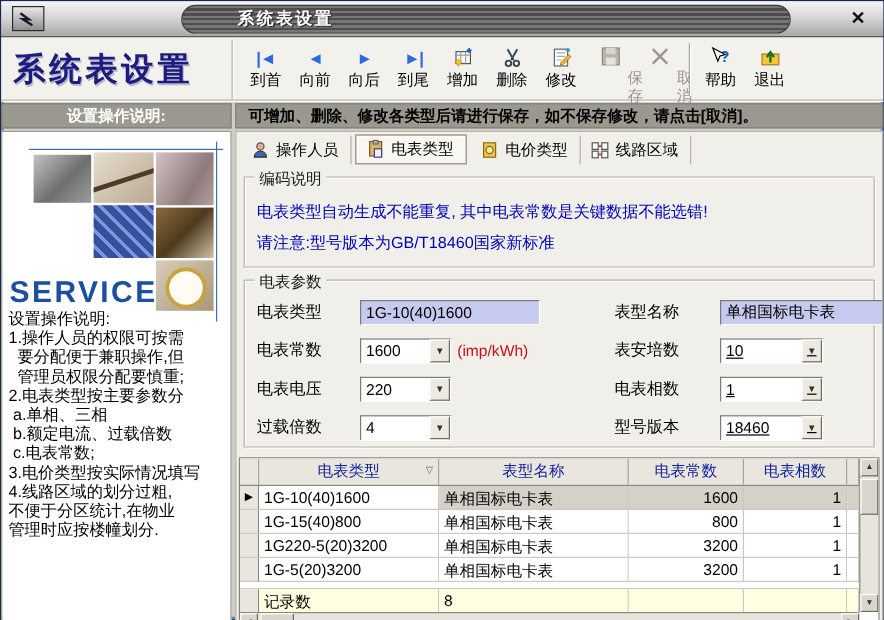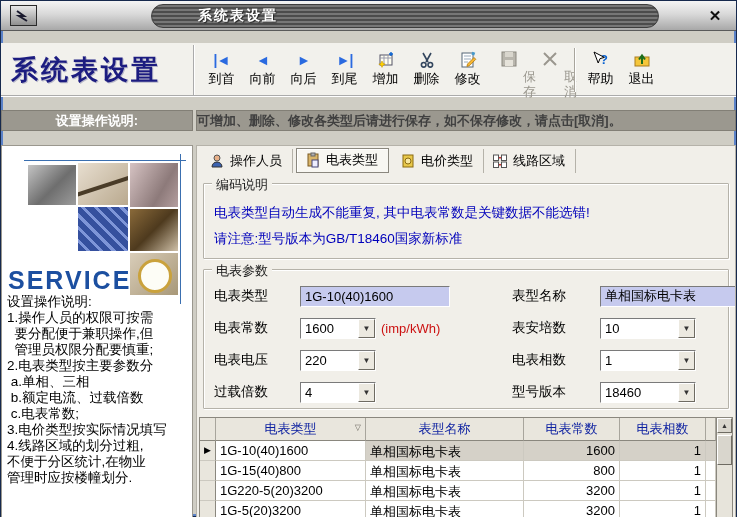--- a/index.html
+++ b/index.html
@@ -5,21 +5,21 @@
   :root{
     --accent-navy:#1c1c80; --note-blue:#0000bb; --alert-red:#cc1111;
     --input-bg:#c6caee; --footer-yellow:#ffffe1; --header-text:#0b1fa0;
     --service-blue:#1c4fa0;
   }
   *{box-sizing:border-box; margin:0; padding:0;}
   html,body{width:737px;height:517px;overflow:hidden;background:#cfcdc4;
     font-family:"Liberation Sans",sans-serif;}
   .window{position:relative;width:737px;height:517px;border:1px solid #16294d;
     background:#cfcdc4;display:flex;flex-direction:column;
-    box-shadow:inset 0 0 0 2px #5b82c8;gap:12px;}
+    box-shadow:inset 0 0 0 2px #5b82c8;}
   
   .titlebar{position:relative;height:30px;flex:0 0 30px;
     background:linear-gradient(180deg,#f4f4f4 0%,#d9d9d9 45%,#a8a8a8 100%);
     border-bottom:1px solid #5a5a5a;}
   .app-icon{position:absolute;left:9px;top:4px;width:27px;height:21px;
     background:linear-gradient(180deg,#e8e8e8,#8f8f8f);border:1px solid #2a2a2a;
     display:flex;align-items:center;justify-content:center;}
   .title-pill{position:absolute;left:150px;top:3px;width:508px;height:24px;
     border-radius:13px;border:1px solid #3d3d3d;
     background:repeating-linear-gradient(180deg,#777 0 2px,#4c4c4c 2px 4px);
@@ -43,22 +43,22 @@
   .tico.nav{color:#2a6ae0;font-weight:bold;font-size:14px;letter-spacing:-1px;}
   .tlabel{font-size:13px;color:#000;line-height:15px;}
   .tbtn.disabled .tlabel{color:#9a978e;margin-left:42px;}
   .tsep{width:2px;height:44px;border-left:1px solid #a8a59c;border-right:1px solid #fff;
     margin:0 4px;}
   
   .subheaders{flex:0 0 21px;display:flex;gap:3px;margin-top:1px;}
   .side-header{width:192px;flex:0 0 192px;background:#9b988f;color:#fff;
     font-size:13px;font-weight:bold;display:flex;align-items:center;
     justify-content:center;border:1px solid #827f76;}
-  .hint-bar{flex:1;background:#9b988f;color:#404040;font-size:13px;font-weight:bold;
-    display:flex;align-items:center;border:1px solid #827f76;}
+  .hint-bar{flex:1;background:#9b988f;color:#000000;font-size:13px;font-weight:bold;
+    display:flex;align-items:center;padding-left:10px;border:1px solid #827f76;}
   
   .body{flex:1;display:flex;gap:3px;margin-top:2px;}
   .sidebar{width:192px;flex:0 0 192px;background:#fff;position:relative;
     border:1px solid #9a978e;overflow:hidden;}
   .collage{position:absolute;left:0;top:4px;width:190px;height:160px;}
   .c-hline{position:absolute;left:22px;top:10px;width:162px;height:0;
     border-top:1px solid #3a6fb0;}
   .c-vline{position:absolute;left:178px;top:4px;width:0;height:150px;
     border-left:1px solid #3a6fb0;}
   .ph{position:absolute;}
@@ -101,21 +101,21 @@
     grid-auto-rows:32px;align-items:center;}
   .p-label{font-size:13.5px;color:#000;}
   .tinput{height:21px;border:1px solid #7a7a7a;border-bottom-color:#fff;
     border-right-color:#fff;background:var(--input-bg);font-size:13px;
     font-family:"Liberation Sans",sans-serif;padding:0 4px;color:#000;}
   .tinput.w1{width:150px;}
   .tinput.w2{width:178px;}
   .combo{height:21px;background:#fff;border:1px solid #7a7a7a;
     border-bottom-color:#fff;border-right-color:#fff;display:inline-flex;
     vertical-align:middle;}
-  .combo.w1{width:76px;} .combo.w2{width:96px;}
+  .combo.w1{width:76px;} .combo.w2{width:86px;text-decoration:underline;}
   .combo .cval{flex:1;font-size:13px;padding:2px 0 0 4px;color:#000;}
   .combo .cbtn{width:17px;background:#ece9e0;border:1px solid #fff;
     border-bottom-color:#6e6b62;border-right-color:#6e6b62;color:#333;
     font-size:8px;display:flex;align-items:center;justify-content:center;}
   .unit{color:var(--alert-red);font-size:13px;margin-left:5px;}
   .cellwrap{display:flex;align-items:center;}
   
   .grid{position:relative;margin:8px 2px 0 2px;border:1px solid #8a877e;
     background:#fff;height:146px;overflow:hidden;}
   .g-inner{position:absolute;left:0;top:0;right:16px;bottom:16px;overflow:hidden;}

